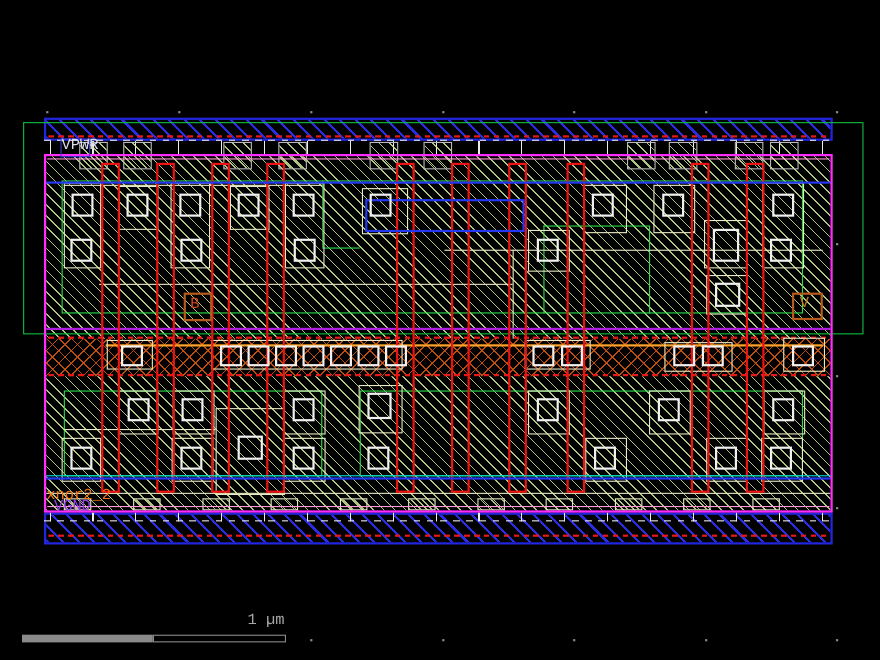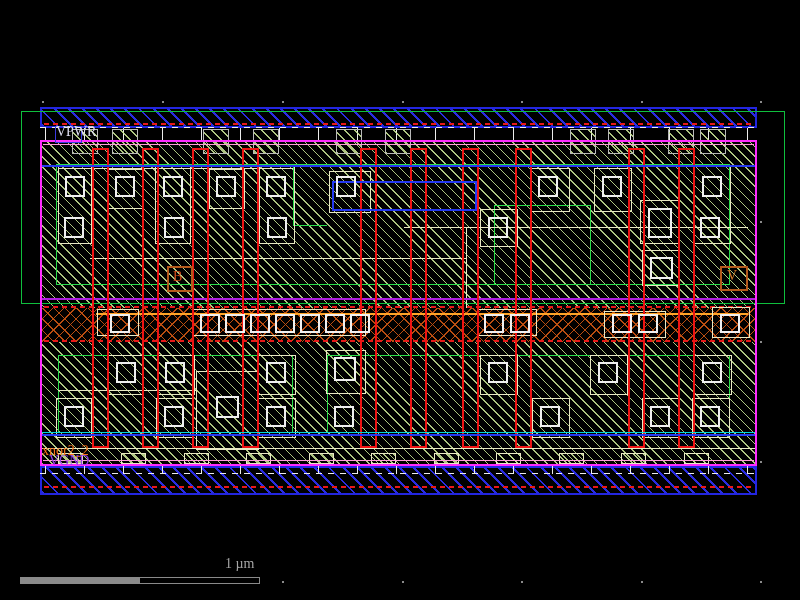--- a/index.html
+++ b/index.html
@@ -1,17 +1,17 @@
 <!DOCTYPE html>
 <html><head>
 <meta charset="utf-8">
 <style>
   html,body{margin:0;padding:0;background:#000;}
   #screen{position:relative;width:800px;height:600px;background:#000;overflow:hidden;
-          font-family:Liberation Serif, serif;}
+          font-family:Liberation Mono, monospace;}
   .r{position:absolute;box-sizing:border-box;}
   .dot{position:absolute;width:2px;height:2px;background:#8a8a8a;}
   
   .bgblack{background-color:#000;}
   .hatch-pale{background-image:repeating-linear-gradient(45deg,rgba(205,232,152,.85) 0 1px,transparent 1px 7px);}
   .hatch-blue{background-image:repeating-linear-gradient(45deg,#2a2ce2 0 2px,transparent 2px 10px);}
   .hatch-orange{background-image:repeating-linear-gradient(45deg,rgba(196,82,18,.95) 0 1px,transparent 1px 8px),
                 repeating-linear-gradient(-45deg,rgba(196,82,18,.95) 0 1px,transparent 1px 8px);}
   
   .ol-blueband{border:2px solid #2326e0;}

